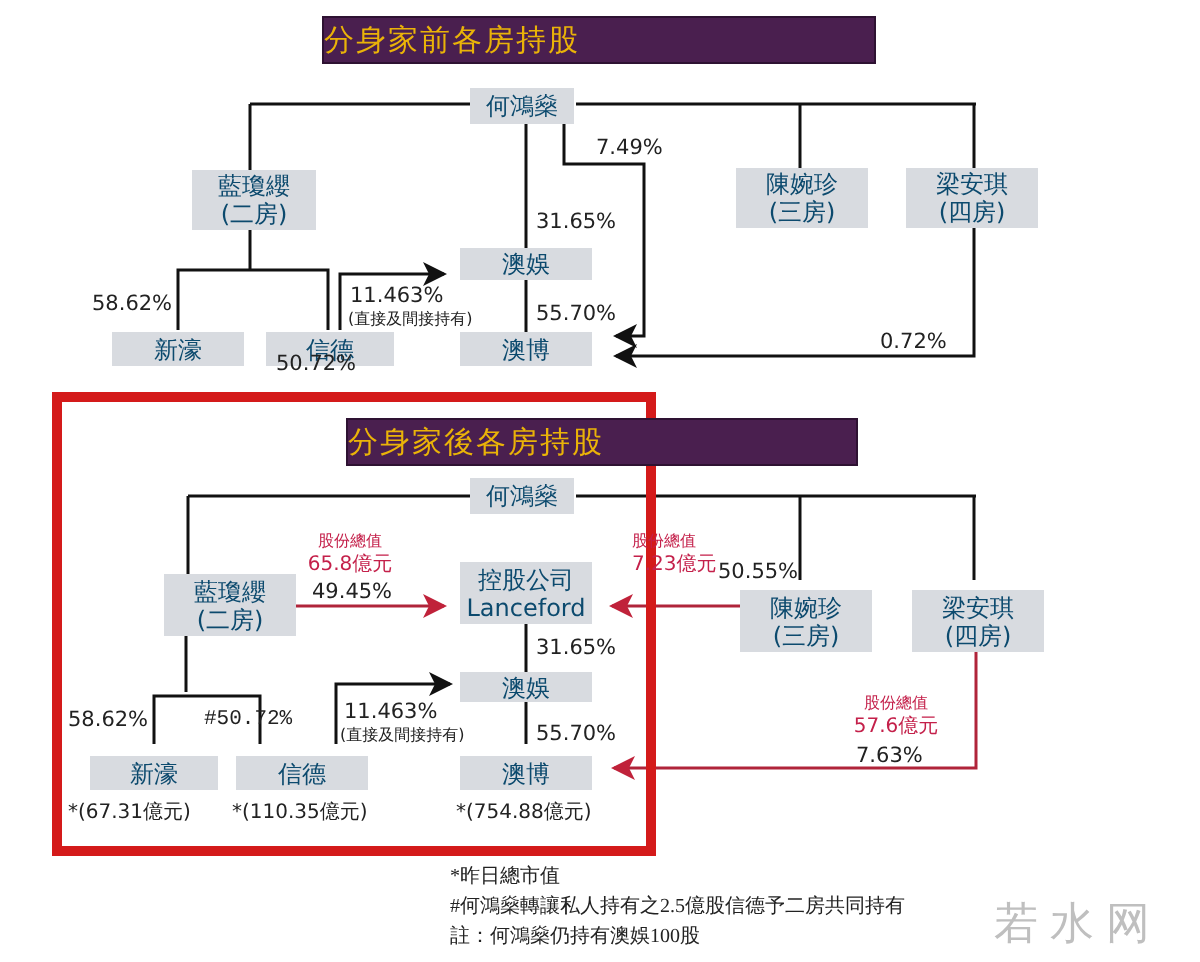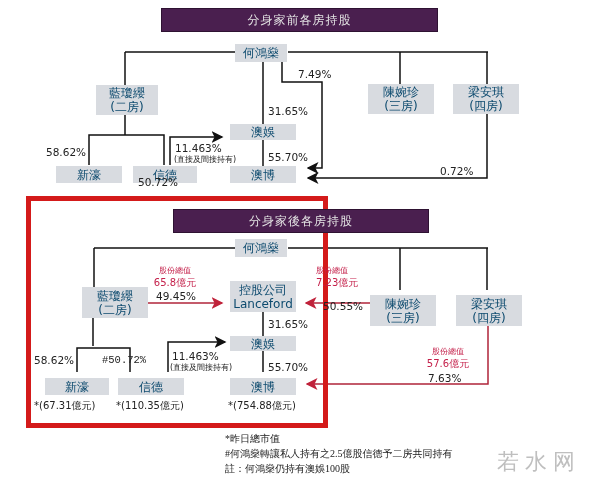--- a/index.html
+++ b/index.html
@@ -1,19 +1,19 @@
 <!DOCTYPE html>
 <html><head>
 <meta charset="utf-8">
 <style>
   html,body{margin:0;padding:0;}
   body{width:600px;height:481px;background:#ffffff;position:relative;overflow:hidden;
        font-family:"DejaVu Sans","Liberation Sans",sans-serif;color:#222;}
-  .title-bar{position:absolute;background:#4a1f4f;color:#e5e5e5;font-size:12px;
-       text-align:center;line-height:22px;height:22px;border:1px solid #2e1232;letter-spacing:1px;}
+  .title-bar{position:absolute;background:#4a1f4f;color:#eab308;font-size:15px;
+       text-align:left;line-height:22px;height:22px;border:1px solid #2e1232;letter-spacing:1px;}
   .node{position:absolute;background:#d8dbe0;text-align:center;font-size:12px;line-height:14px;
        display:flex;flex-direction:column;justify-content:center;align-items:center;color:#0c4a6e;}
   .pct{position:absolute;font-size:10.5px;color:#222;white-space:nowrap;}
   .small{position:absolute;font-size:8px;color:#222;white-space:nowrap;}
   .red{position:absolute;font-size:10px;color:#c4204a;text-align:center;line-height:12px;white-space:nowrap;}
   .val{position:absolute;font-size:10px;color:#222;white-space:nowrap;}
   .note{position:absolute;font-size:10px;color:#222;white-space:nowrap;line-height:15px;}
   .redbox{position:absolute;left:26px;top:196px;width:292px;height:222px;border:5px solid #d41a1a;}
   svg{position:absolute;left:0;top:0;}
   .wm{position:absolute;font-size:22px;color:#bfbfbf;letter-spacing:6px;}
@@ -141,21 +141,21 @@
 <div class="red" style="left:145px;top:265px;width:60px;">
   <div style="font-size:8px;">股份總值</div>
   <div>65.8億元</div>
 </div>
 <span class="pct" style="left:156px;top:290px;">49.45%</span>
 
 <div class="red" style="left:316px;top:265px;width:56px;text-align:left;">
   <div style="font-size:8px;">股份總值</div>
   <div>7.23億元</div>
 </div>
-<span class="pct" style="left:323px;top:300px;">50.55%</span>
+<span class="pct" style="left:323px;top:280px;padding-left:36px;">50.55%</span>
 
 <span class="pct" style="left:268px;top:318px;">31.65%</span>
 <span class="pct" style="left:34px;top:354px;">58.62%</span>
 <span class="pct" style="left:102px;top:354px;font-family:Liberation Mono, monospace;">#50.72%</span>
 <span class="pct" style="left:172px;top:350px;">11.463%</span>
 <span class="small" style="left:170px;top:362px;">(直接及間接持有)</span>
 <span class="pct" style="left:268px;top:361px;">55.70%</span>
 
 <div class="red" style="left:420px;top:346px;width:56px;">
   <div style="font-size:8px;">股份總值</div>

